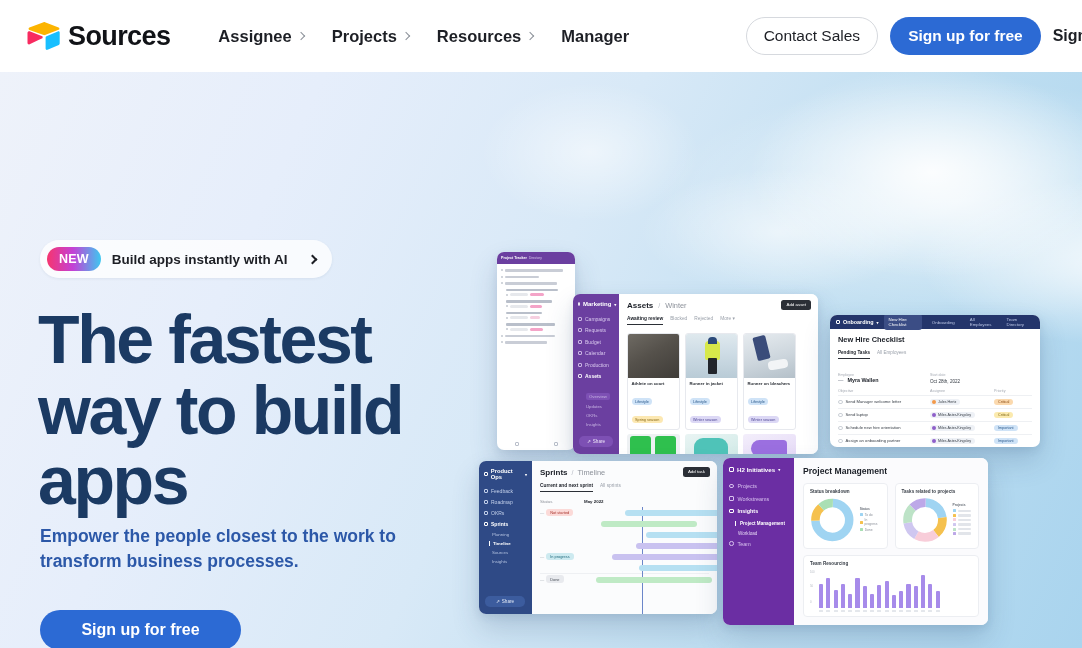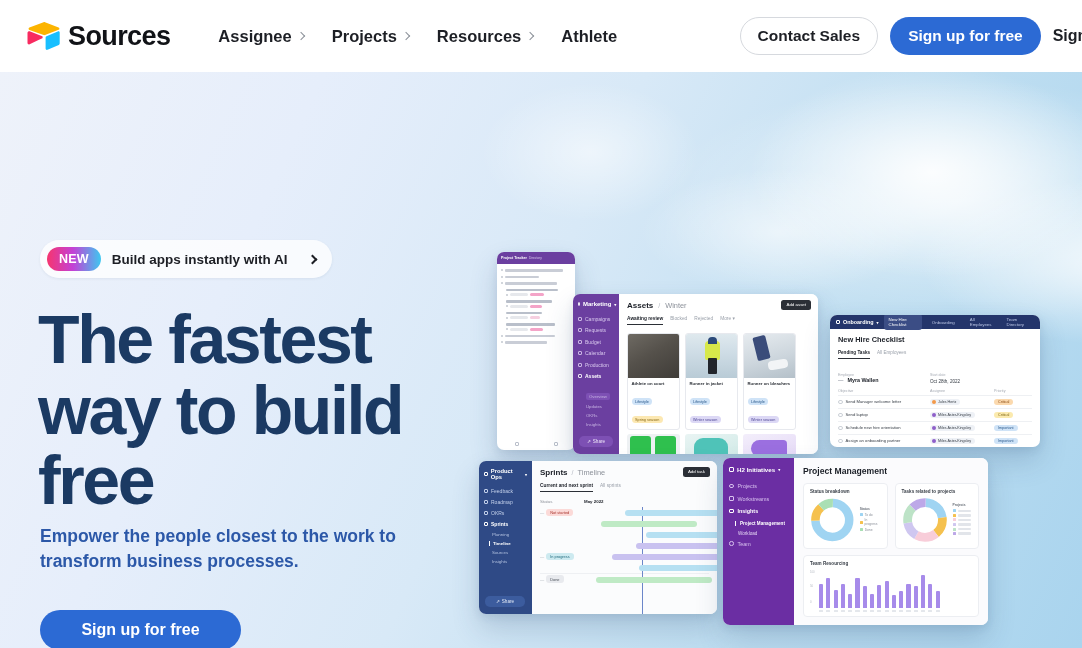--- a/index.html
+++ b/index.html
@@ -33,21 +33,21 @@
     border-right: 1.6px solid #8b9099; border-top: 1.6px solid #8b9099;
     transform: rotate(45deg); margin-top: 0px;
   }
 
   .nav-right {
     position: absolute; right: 0; top: 0; height: 72px;
     display: flex; align-items: center; gap: 12px; padding-right: 0px;
   }
   .btn-contact-nav {
     background: #fff; border: 1px solid #d6d9de; border-radius: 20px;
-    padding: 9px 17px; font-size: 15.5px; font-weight: 700; color: #1d1f25;
+    padding: 9px 17px; font-size: 15.5px; font-weight: 400; color: #1d1f25;
     cursor: pointer; white-space: nowrap;
   }
   .btn-signup-nav {
     background: #2c6ad4; border: none; border-radius: 20px;
     padding: 10px 18px; font-size: 15.5px; font-weight: 700; color: #fff;
     cursor: pointer; white-space: nowrap;
   }
   .link-signin {
     font-size: 16px; font-weight: 700; color: #1d1f25; cursor: pointer;
     white-space: nowrap; margin-right: -24px;
@@ -271,21 +271,21 @@
     </div>
     <div class="nav-link">
       <span>Projects</span>
       <span class="chev-r"></span>
     </div>
     <div class="nav-link">
       <span>Resources</span>
       <span class="chev-r"></span>
     </div>
     <div class="nav-link">
-      <span>Athlete</span>
+      <span>Manager</span>
     </div>
   </div>
 
   <div class="nav-right">
     <button class="btn-contact-nav">Contact Sales</button>
     <button class="btn-signup-nav">Sign up for free</button>
     <span class="link-signin">Sign in</span>
   </div>
 </div>
 
@@ -802,17 +802,17 @@
       </div>
     </div>
   </div>
 
   <div class="pill-new">
     <span class="badge-new">NEW</span>
     <span class="pill-text">Build apps instantly with AI</span>
     <span class="pill-chev"></span>
   </div>
 
-  <h1 class="headline">The fastest way to build free</h1>
+  <h1 class="headline">The fastest way to build apps</h1>
   <p class="subhead">Empower the people closest to the work to transform business processes.</p>
   <button class="cta-signup">Sign up for free</button>
 
 </div>
 
 </body></html>

